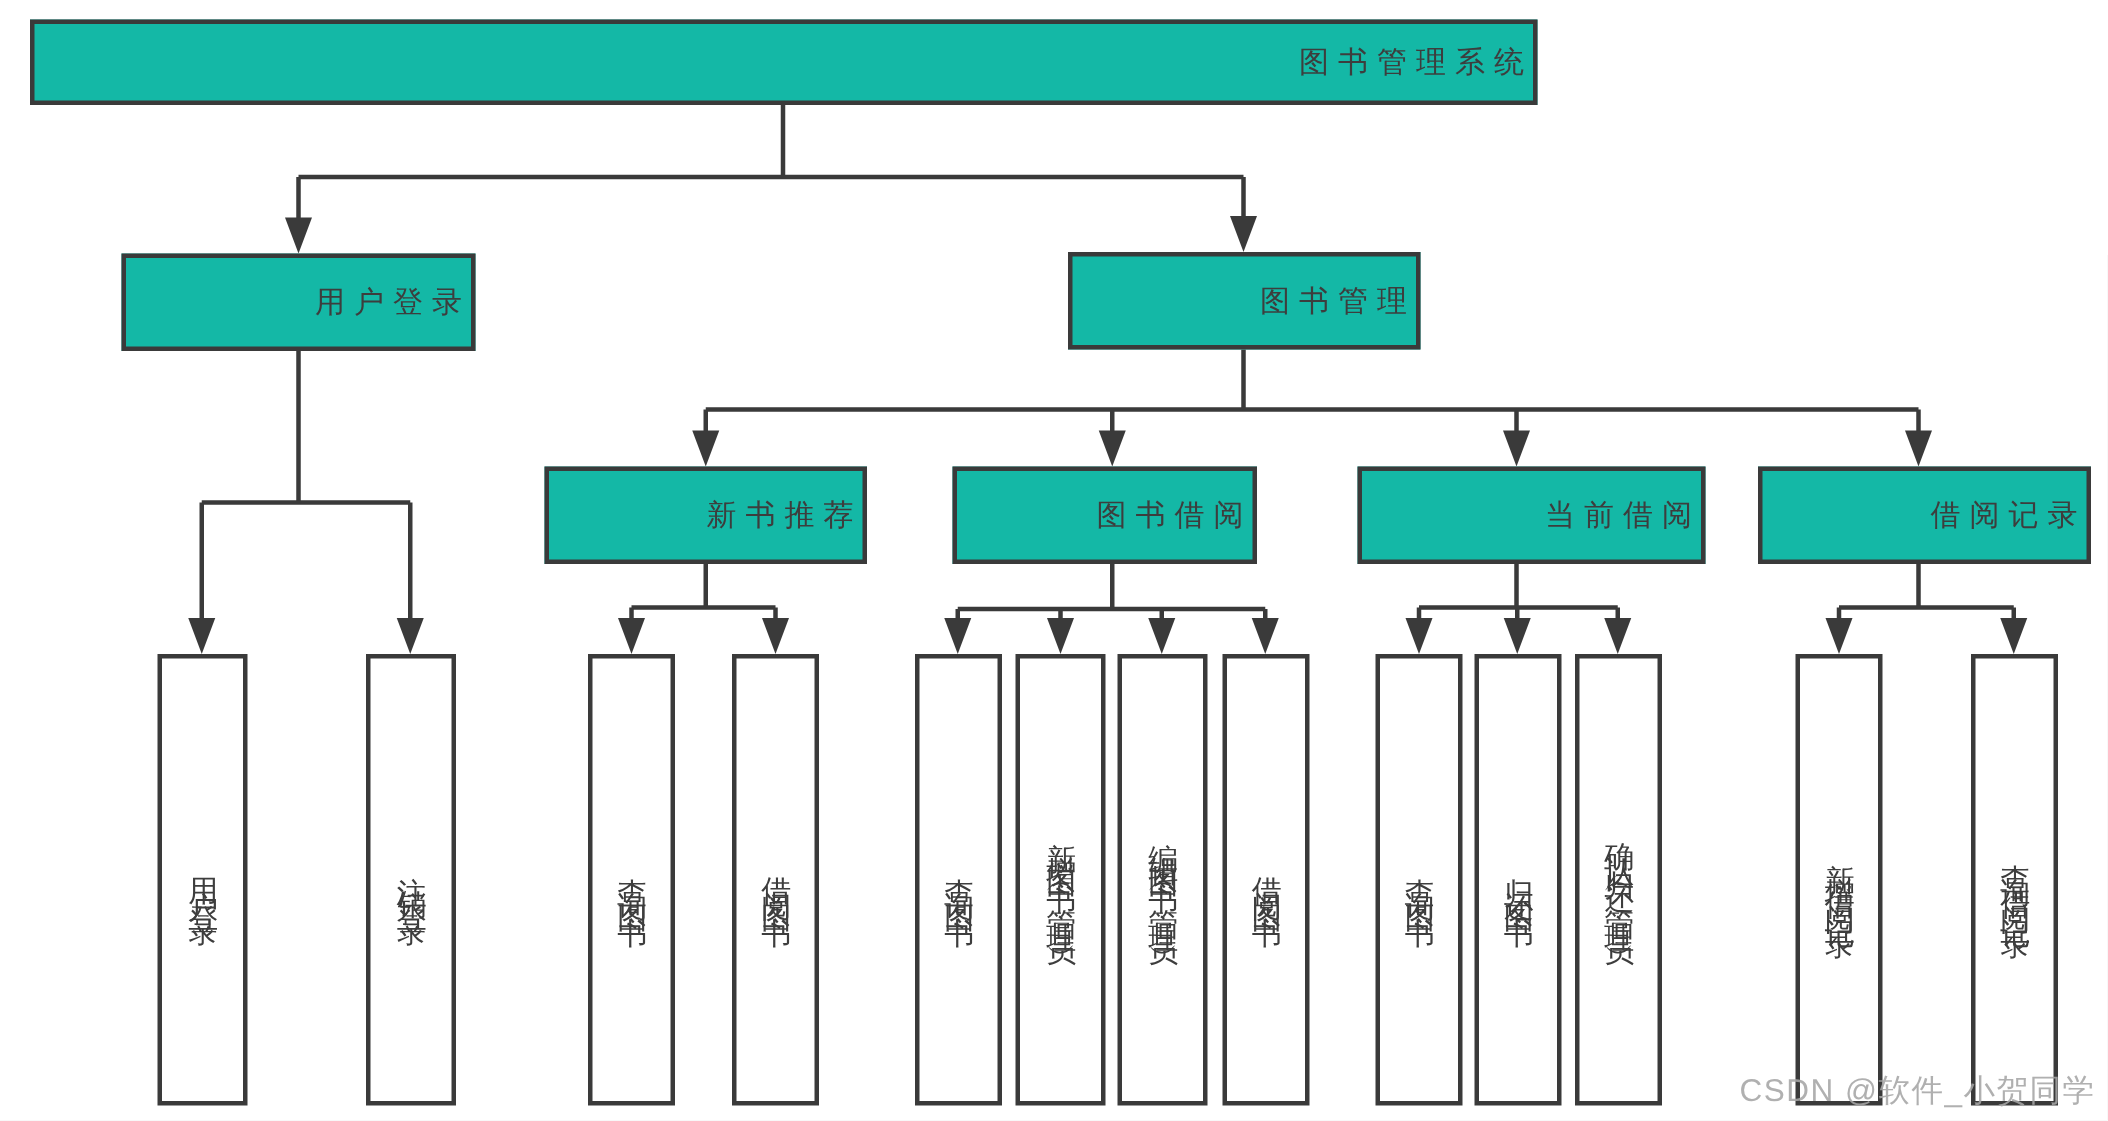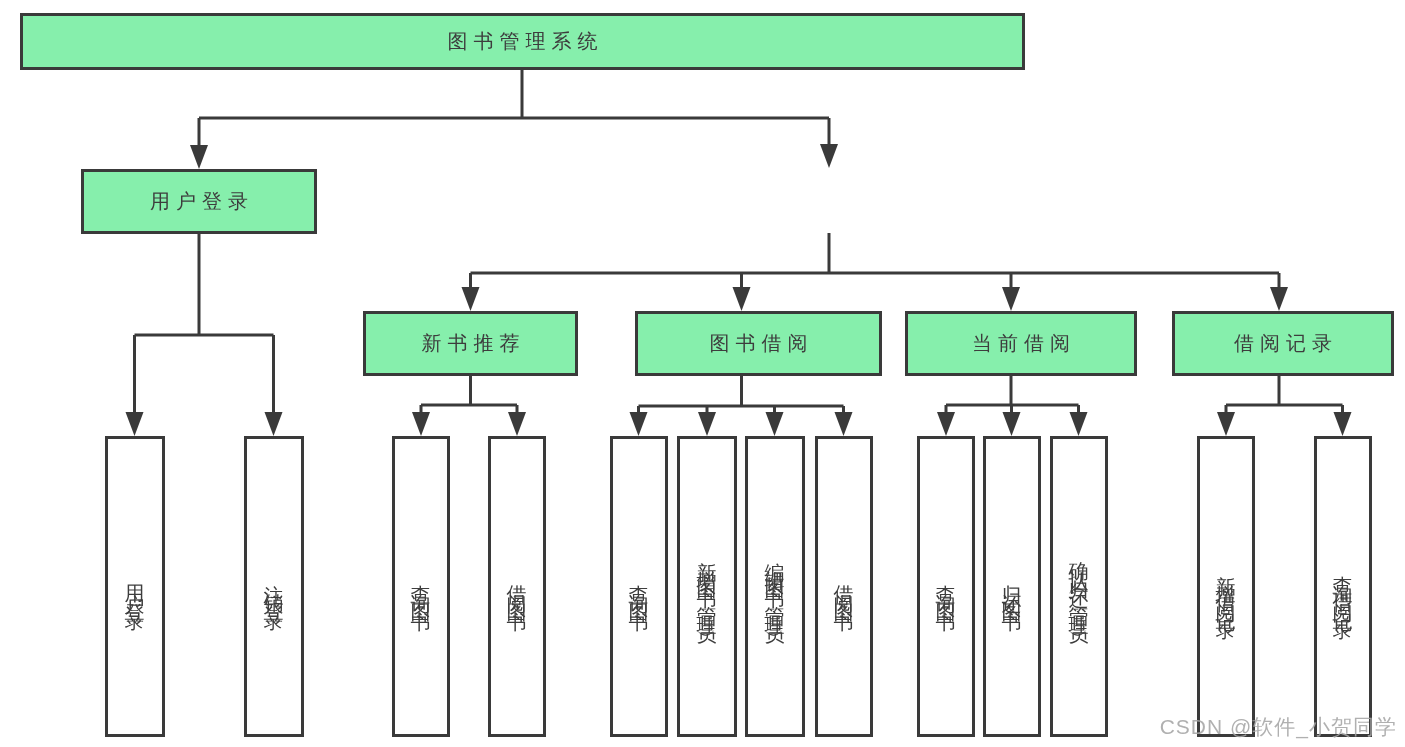--- a/index.html
+++ b/index.html
@@ -6,21 +6,21 @@
     --line:#3a3a3a; --text:#3d3d3d; --background:#ffffff; --watermark:#a6a6a6;
   }
   html,body{margin:0;padding:0;background:#f3f3f3;}
   .stage{
     position:relative;width:1405px;height:747px;background:var(--background);
     font-family:"Liberation Sans", sans-serif;overflow:hidden;
   }
   .stage svg{position:absolute;left:0;top:0;}
   .hbox{
     position:absolute;box-sizing:border-box;border:3px solid var(--line);
-    background:#86efac;display:flex;align-items:center;justify-content:center;
+    background:#14b8a6;display:flex;align-items:center;justify-content:flex-end;
     font-size:20px;letter-spacing:6px;text-indent:6px;color:var(--text);
     z-index:2;white-space:nowrap;
   }
   .vbox{
     position:absolute;box-sizing:border-box;border:3px solid var(--line);
     background:#fff;display:flex;align-items:center;justify-content:center;
     z-index:2;
   }
   .vbox span{
     writing-mode:vertical-rl;text-orientation:mixed;line-height:1;
@@ -71,25 +71,28 @@
     </g>
   </svg>
 
   <div class="hbox" style="left:20px;top:13px;width:1005px;height:57px">
     <span>图书管理系统</span>
   </div>
 
   <div class="hbox" style="left:81px;top:169px;width:236px;height:65px">
     <span>用户登录</span>
   </div>
+  <div class="hbox" style="left:712px;top:168px;width:235px;height:65px">
+    <span>图书管理</span>
+  </div>
 
   <div class="hbox" style="left:363px;top:311px;width:215px;height:65px">
     <span>新书推荐</span>
   </div>
-  <div class="hbox" style="left:635px;top:311px;width:247px;height:65px">
+  <div class="hbox" style="left:635px;top:311px;width:203px;height:65px">
     <span>图书借阅</span>
   </div>
   <div class="hbox" style="left:905px;top:311px;width:232px;height:65px">
     <span>当前借阅</span>
   </div>
   <div class="hbox" style="left:1172px;top:311px;width:222px;height:65px">
     <span>借阅记录</span>
   </div>
 
   <div class="vbox" style="left:105px;top:436px;width:60px;height:301px">

